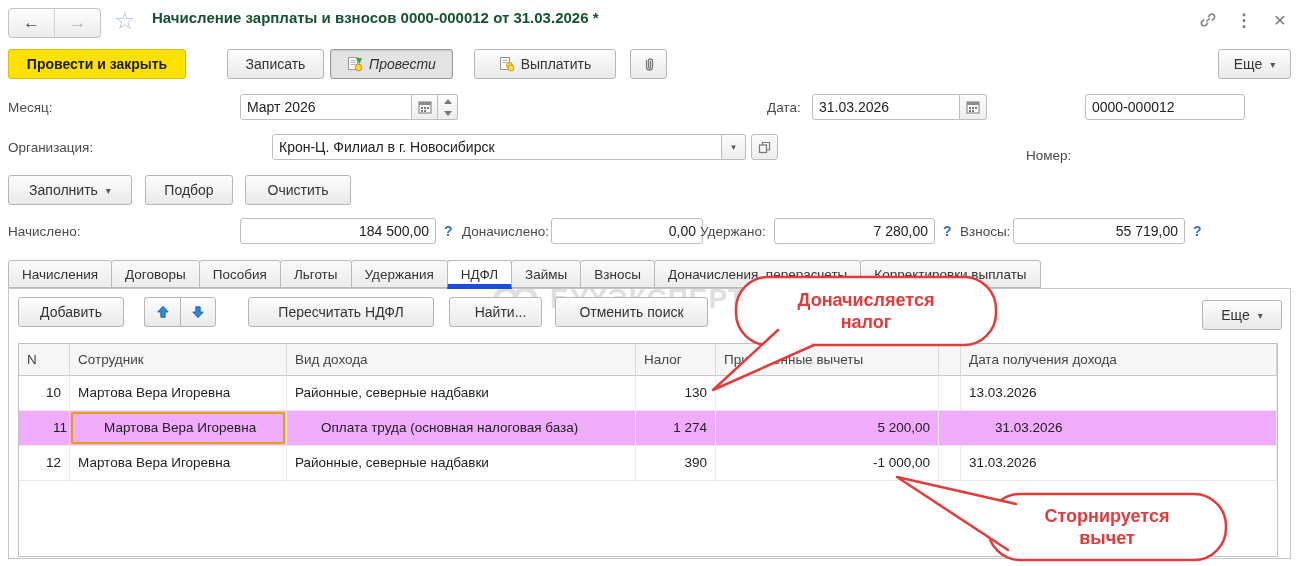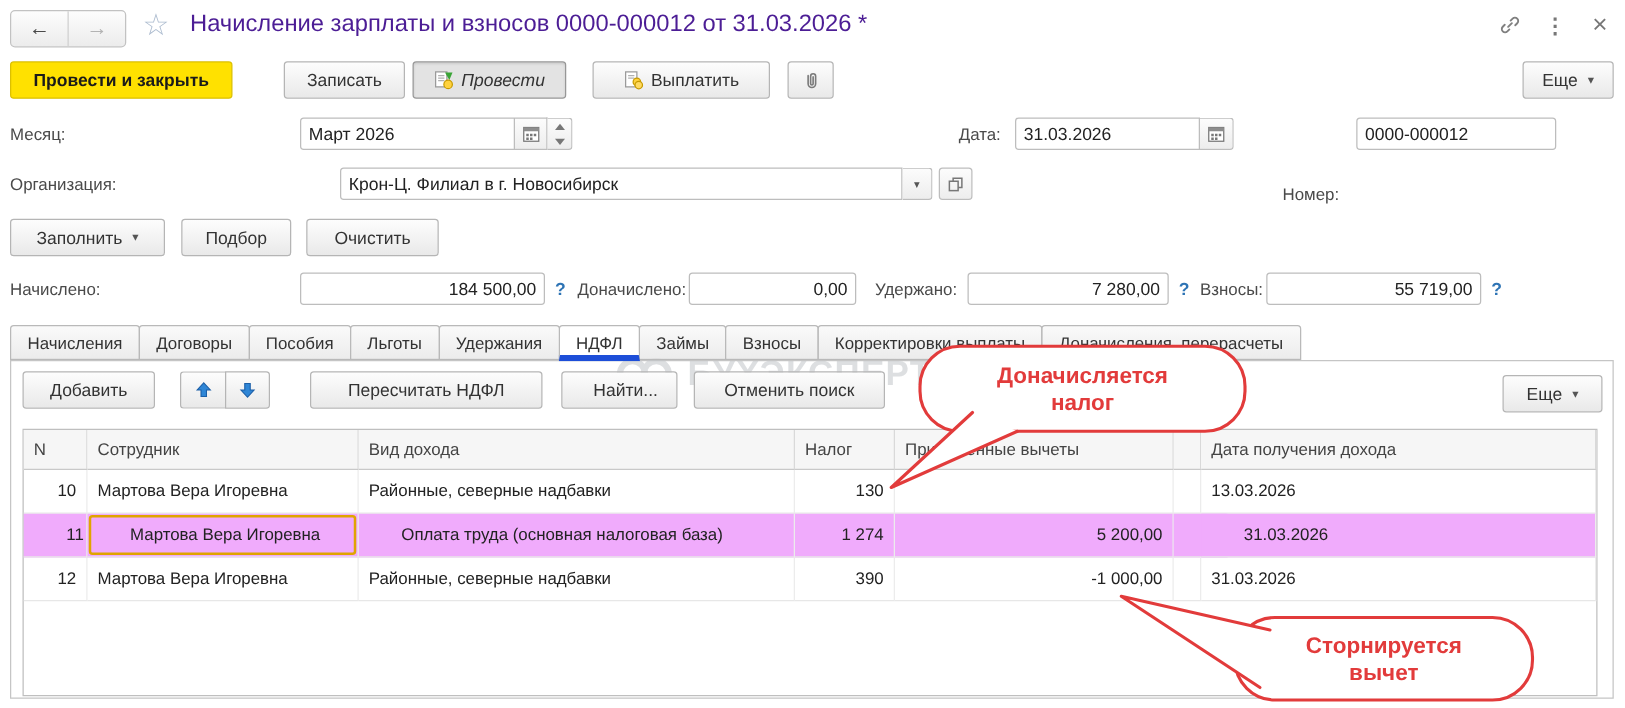--- a/index.html
+++ b/index.html
@@ -8,21 +8,21 @@
     background:#fff;font-family:"Liberation Sans",sans-serif;color:#333;
     font-size:13.5px;
   }
   .abs{position:absolute;}
   
   .nav-group{left:8px;top:8px;display:flex;border:1px solid #c2c2c2;border-radius:4px;background:linear-gradient(#fdfdfd,#ececec);height:28px;}
   .nav-btn{width:45px;display:flex;align-items:center;justify-content:center;font-size:17px;cursor:pointer;}
   .nav-btn.back{color:#4a4a4a;border-right:1px solid #d0d0d0;}
   .nav-btn.fwd{color:#b3b3b3;}
   .star{left:114px;top:8px;font-size:24px;color:#aebdd0;line-height:26px;}
-  .title{left:152px;top:9px;font-size:19px;color:#4c1d95;white-space:nowrap;}
+  .title{left:152px;top:9px;font-size:15px;color:#14532d;white-space:nowrap;font-weight:bold;}
   .win-icons{right:10px;top:10px;display:flex;align-items:center;gap:16px;}
   .win-icons .ic{width:20px;height:20px;display:flex;align-items:center;justify-content:center;color:#777;cursor:pointer;}
   .kebab{font-size:17px;font-weight:bold;color:#555;}
   .closex{font-size:21px;color:#8a8a8a;}
   
   .btn{display:inline-flex;align-items:center;justify-content:center;gap:6px;
     height:30px;padding:0 14px;border:1px solid #b5b5b5;border-radius:3px;
     background:linear-gradient(#fdfdfd,#e9e9e9);color:#333;font-size:14px;
     box-sizing:border-box;cursor:pointer;white-space:nowrap;}
   .btn-yellow{background:#ffe100;border-color:#dcc000;font-weight:bold;color:#1a1a1a;}
@@ -195,21 +195,21 @@
   <span>Заполнить</span>
   <span class="dd">▾</span>
 </button>
 <button class="btn abs" style="left:145px;top:175px;width:88px;">Подбор</button>
 <button class="btn abs" style="left:245px;top:175px;width:106px;">Очистить</button>
 
 <div class="abs lbl" style="left:8px;top:224px;">Начислено:</div>
 <input class="abs inp num" style="left: 240px; top: 218px; width: 196px;" value="184 500,00">
 <div class="abs help" style="left:444px;top:223px;">?</div>
 <div class="abs lbl" style="left:462px;top:224px;">Доначислено:</div>
-<input class="abs inp num" style="left: 551px; top: 218px; width: 134px;" value="0,00">
+<input class="abs inp num" style="left: 551px; top: 218px; width: 152px;" value="0,00">
 <div class="abs lbl" style="left:700px;top:224px;">Удержано:</div>
 <input class="abs inp num" style="left: 774px; top: 218px; width: 161px;" value="7 280,00">
 <div class="abs help" style="left:943px;top:223px;">?</div>
 <div class="abs lbl" style="left:960px;top:224px;">Взносы:</div>
 <input class="abs inp num" style="left: 1013px; top: 218px; width: 172px;" value="55 719,00">
 <div class="abs help" style="left:1193px;top:223px;">?</div>
 
 <div class="abs watermark">
   <svg width="48" height="34" viewBox="0 0 48 34" fill="none" stroke="#c3c6ca" stroke-width="5">
     <circle cx="14" cy="17" r="10"></circle>
@@ -220,22 +220,22 @@
 
 <div class="abs tabs">
   <div class="tab">Начисления</div>
   <div class="tab">Договоры</div>
   <div class="tab">Пособия</div>
   <div class="tab">Льготы</div>
   <div class="tab">Удержания</div>
   <div class="tab active">НДФЛ</div>
   <div class="tab">Займы</div>
   <div class="tab">Взносы</div>
+  <div class="tab">Доначисления, перерасчеты</div>
   <div class="tab">Корректировки выплаты</div>
-  <div class="tab">Доначисления, перерасчеты</div>
 </div>
 
 <div class="abs panel">
   <div class="grid-toolbar">
     <button class="btn" style="width:106px;">Добавить</button>
     <div class="arrow-pair">
       <button class="btn">
         <svg width="14" height="14" viewBox="0 0 16 16">
           <polygon points="8,1.5 14,8 10.5,8 10.5,14 5.5,14 5.5,8 2,8" fill="#2f86d6" stroke="#1b5fa8"></polygon>
         </svg>

